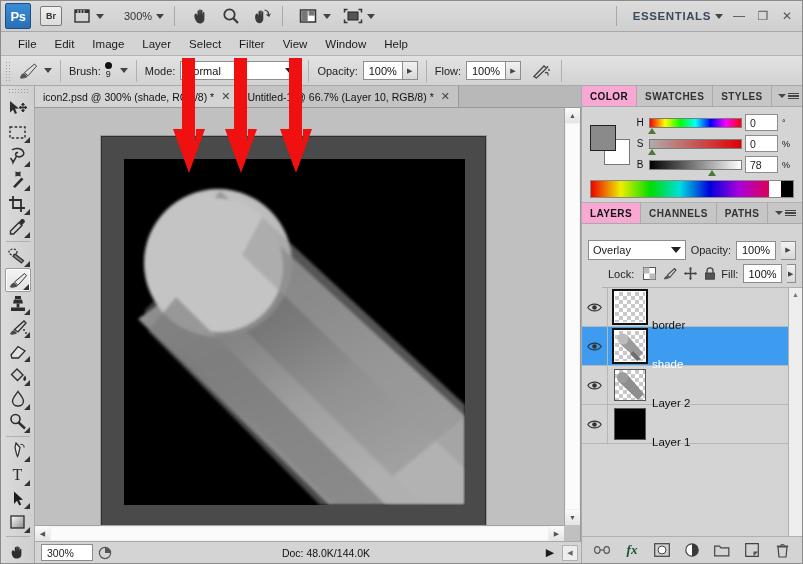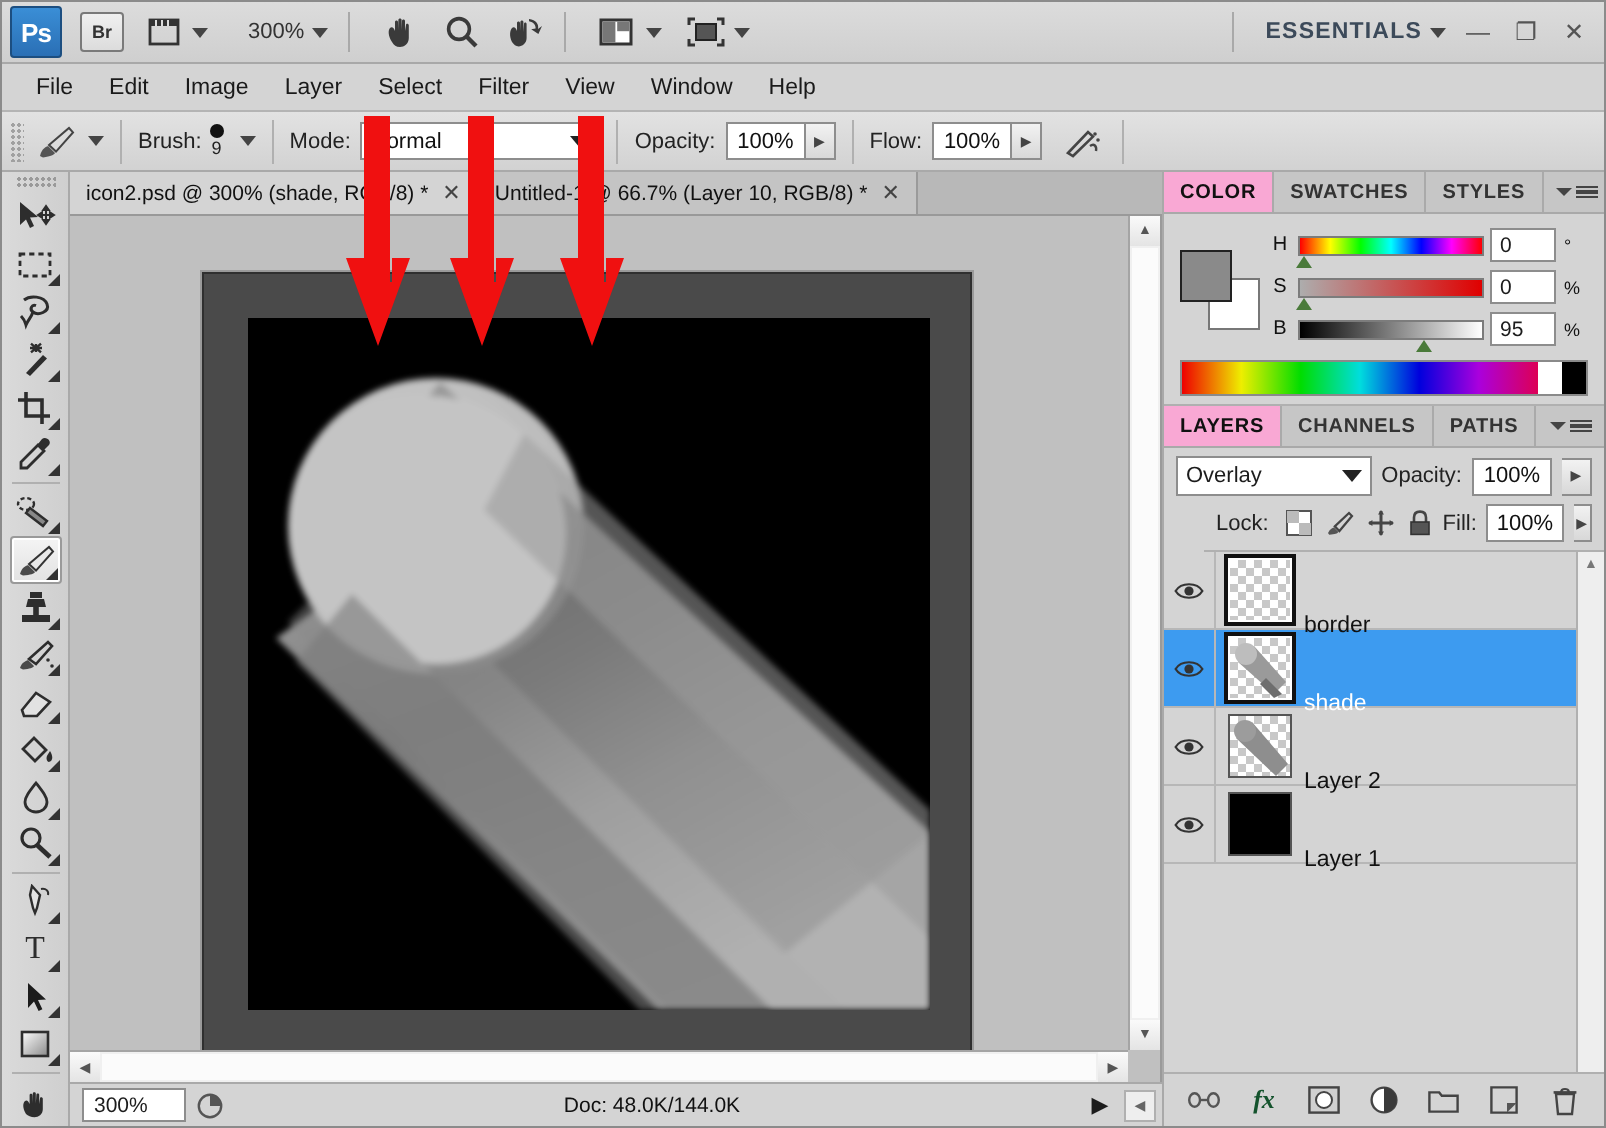--- a/index.html
+++ b/index.html
@@ -180,21 +180,21 @@
   .slfld { width:33px;height:17px;background:#fff;border:1px solid #8d8d8d;
            display:flex;align-items:center;padding-left:4px;font-size:10.5px; }
   .slunit { font-size:9px; margin-left:4px; color:#111; width:10px; }
   .spectrum { height:18px; margin-top:4px; border:1px solid #8a8a8a; display:flex; }
   .spec-main { flex:1; }
   .spec-w { width:12px; background:#fff; }
   .spec-b { width:12px; background:#000; }
 
   
   .layerspanel { flex:1; display:flex; flex-direction:column; background:#d4d4d4; min-height:0; }
-  .blendrow { display:flex; align-items:center; padding:4px 6px 3px 6px; gap:5px; }
+  .blendrow { display:flex; align-items:center; padding:16px 6px 3px 6px; gap:5px; }
   .blendsel { flex:1; height:20px; background:#fff; border:1px solid #8d8d8d;
               display:flex;align-items:center;justify-content:space-between;padding:0 4px;font-size:11px; }
   .lockrow { display:flex; align-items:center; padding:1px 6px 4px 6px; gap:5px;
              border-bottom:1px solid #b0b0b0;margin-left:20px; }
   .lockicons { display:flex; align-items:center; gap:7px; margin-left:4px; }
   .layerlist { flex:1; background:#d4d4d4; overflow:hidden; position:relative;
                border-bottom:1px solid #b0b0b0; }
   .lrow { display:flex; align-items:center; height:39px; border-bottom:1px solid #b7b7b7; }
   .lrow.sel { background:#3d9bf0; }
   .lrow.sel .lname { color:#fff;text-align:center; }
@@ -616,21 +616,21 @@
             </div>
             <div class="slfld">0</div>
             <div class="slunit">%</div>
           </div>
 
           <div class="slrow">
             <div class="slname">B</div>
             <div class="slbar" style="background:linear-gradient(90deg,#000,#fff);">
               <div class="slthumb" style="left:58px;"></div>
             </div>
-            <div class="slfld">95</div>
+            <div class="slfld">78</div>
             <div class="slunit">%</div>
           </div>
 
         </div>
       </div>
 
       <div class="spectrum">
         <div class="spec-main" style="background:linear-gradient(90deg,#e00,#ee0,#0d0,#0dd,#00d,#a0d,#d05);"></div>
         <div class="spec-w"></div>
         <div class="spec-b"></div>

